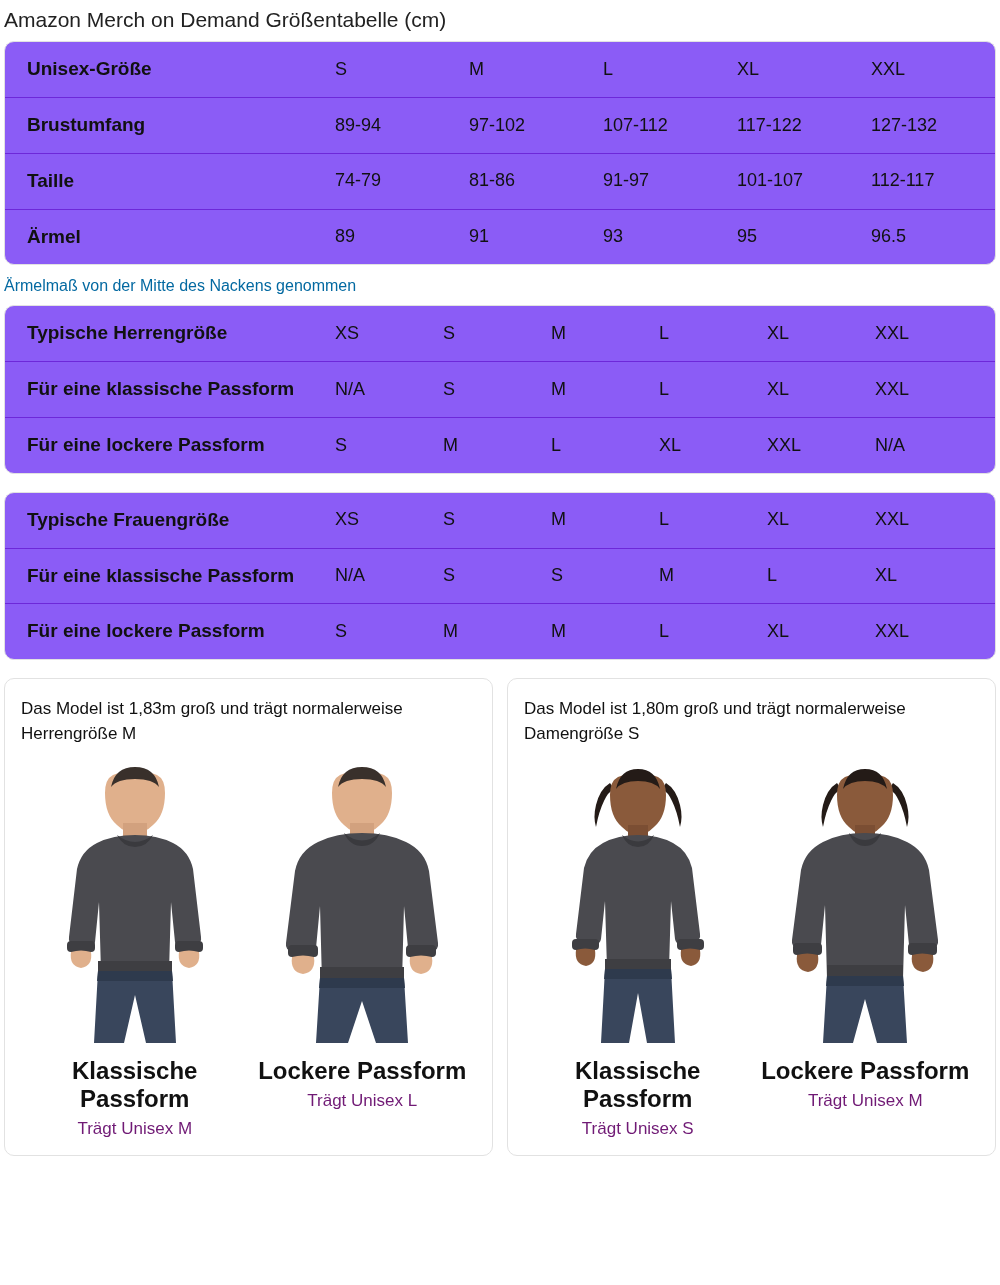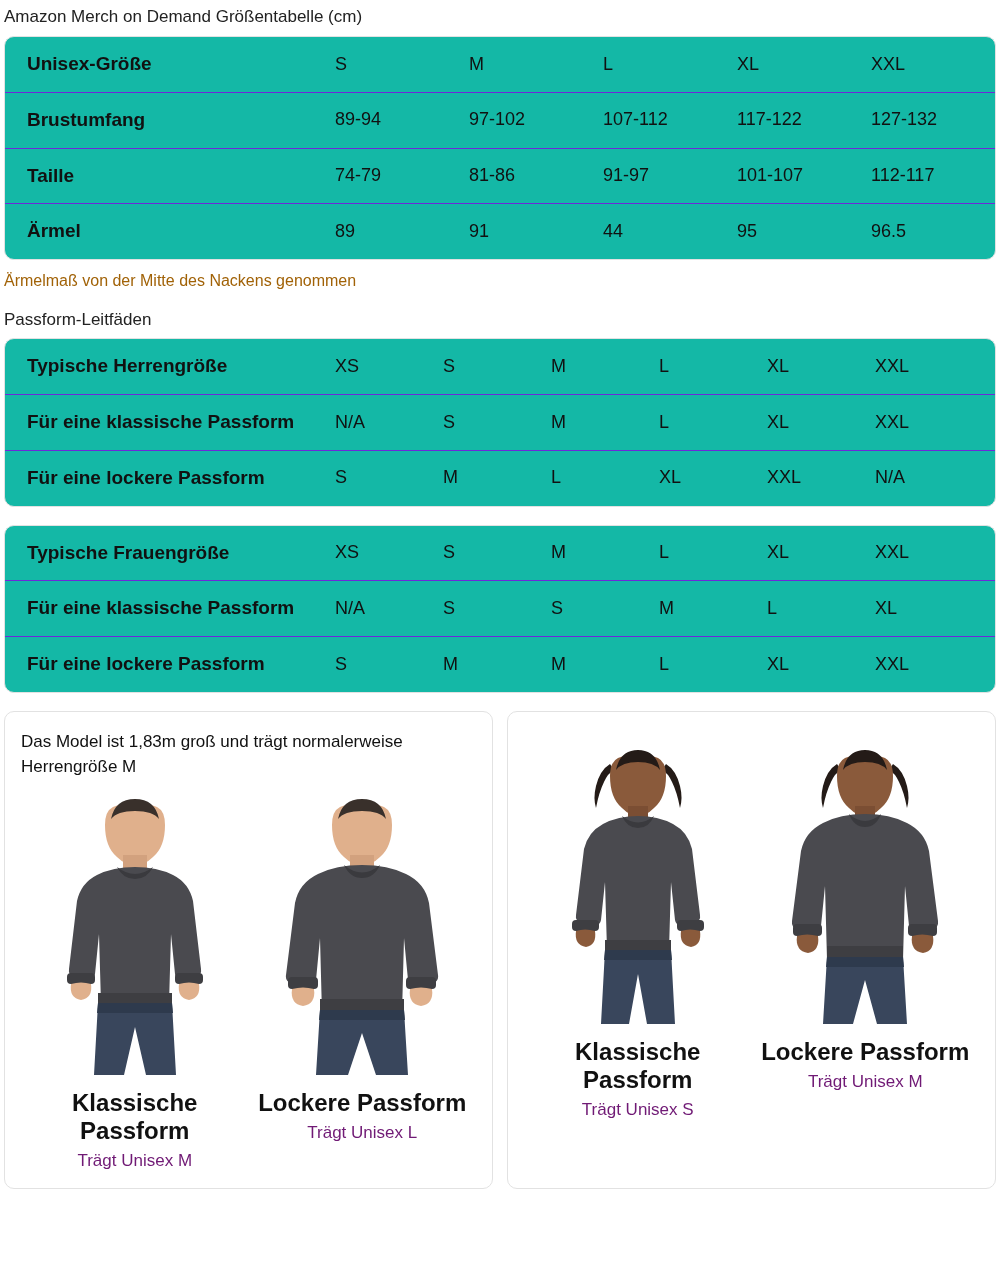--- a/index.html
+++ b/index.html
@@ -16,43 +16,43 @@
     font-size: 17px;
     -webkit-font-smoothing: antialiased;
   }
   .page {
     width: 1000px;
     padding: 0;
     position: relative;
   }
 
   .caption {
-    font-size: 17px;
+    font-size: 21px;
     color: #222;
     padding: 6px 12px 8px 4px;
     line-height: 1.3;
   }
 
   .note {
     font-size: 16px;
-    color: #a16207;
+    color: #0369a1;
     padding: 12px 4px 10px 4px;
   }
 
   .subhead {
     font-size: 17px;
     color: #222;
     padding: 10px 4px 8px 4px;
   }
 
   .card {
     border: 1px solid #e2e2e2;
     border-radius: 10px;
     overflow: hidden;
-    background: #14b8a6;
+    background: #8b5cf6;
     margin: 0 4px;
   }
 
   table.sizetable {
     width: 100%;
     border-collapse: collapse;
     table-layout: fixed;
   }
   table.sizetable tr + tr td {
     border-top: 1px solid #6d28d9;
@@ -177,31 +177,30 @@
           <td>74-79</td>
           <td>81-86</td>
           <td>91-97</td>
           <td>101-107</td>
           <td>112-117</td>
         </tr>
         <tr>
           <td class="rowlabel">Ärmel</td>
           <td>89</td>
           <td>91</td>
-          <td>44</td>
+          <td>93</td>
           <td>95</td>
           <td>96.5</td>
         </tr>
       </tbody>
     </table>
   </div>
 
   <div class="note">Ärmelmaß von der Mitte des Nackens genommen</div>
 
-  <div class="subhead">Passform-Leitfäden</div>
 
   <div class="card">
     <table class="sizetable fitguide">
       <tbody>
         <tr>
           <td class="rowlabel">Typische Herrengröße</td>
           <td>XS</td>
           <td>S</td>
           <td>M</td>
           <td>L</td>
@@ -323,20 +322,21 @@
           <div class="fit-size">Trägt Unisex M</div>
         </div>
         <div class="label-col">
           <div class="fit-name">Lockere Passform</div>
           <div class="fit-size">Trägt Unisex L</div>
         </div>
       </div>
     </div>
 
     <div class="model-card">
+      <div class="model-desc">Das Model ist 1,80m groß und trägt normalerweise Damengröße S</div>
       <div class="figures">
 
         <div class="figure-wrap">
           <svg class="person" width="200" height="278" viewBox="0 0 200 278">
 
             <path d="M72 18 q-10 6 -14 22 q-3 12 0 22 q3 -16 8 -26 q4 -9 10 -12 z" fill="#241b17"></path>
             <path d="M128 18 q10 6 14 22 q3 12 0 22 q-3 -16 -8 -26 q-4 -9 -10 -12 z" fill="#241b17"></path>
 
             <path d="M80 12 q20 -8 40 0 q8 4 8 18 q0 22 -12 32 q-8 8 -16 8 q-8 0 -16 -8 q-12 -10 -12 -32 q0 -14 8 -18 z" fill="#8a5a3b"></path>
 

